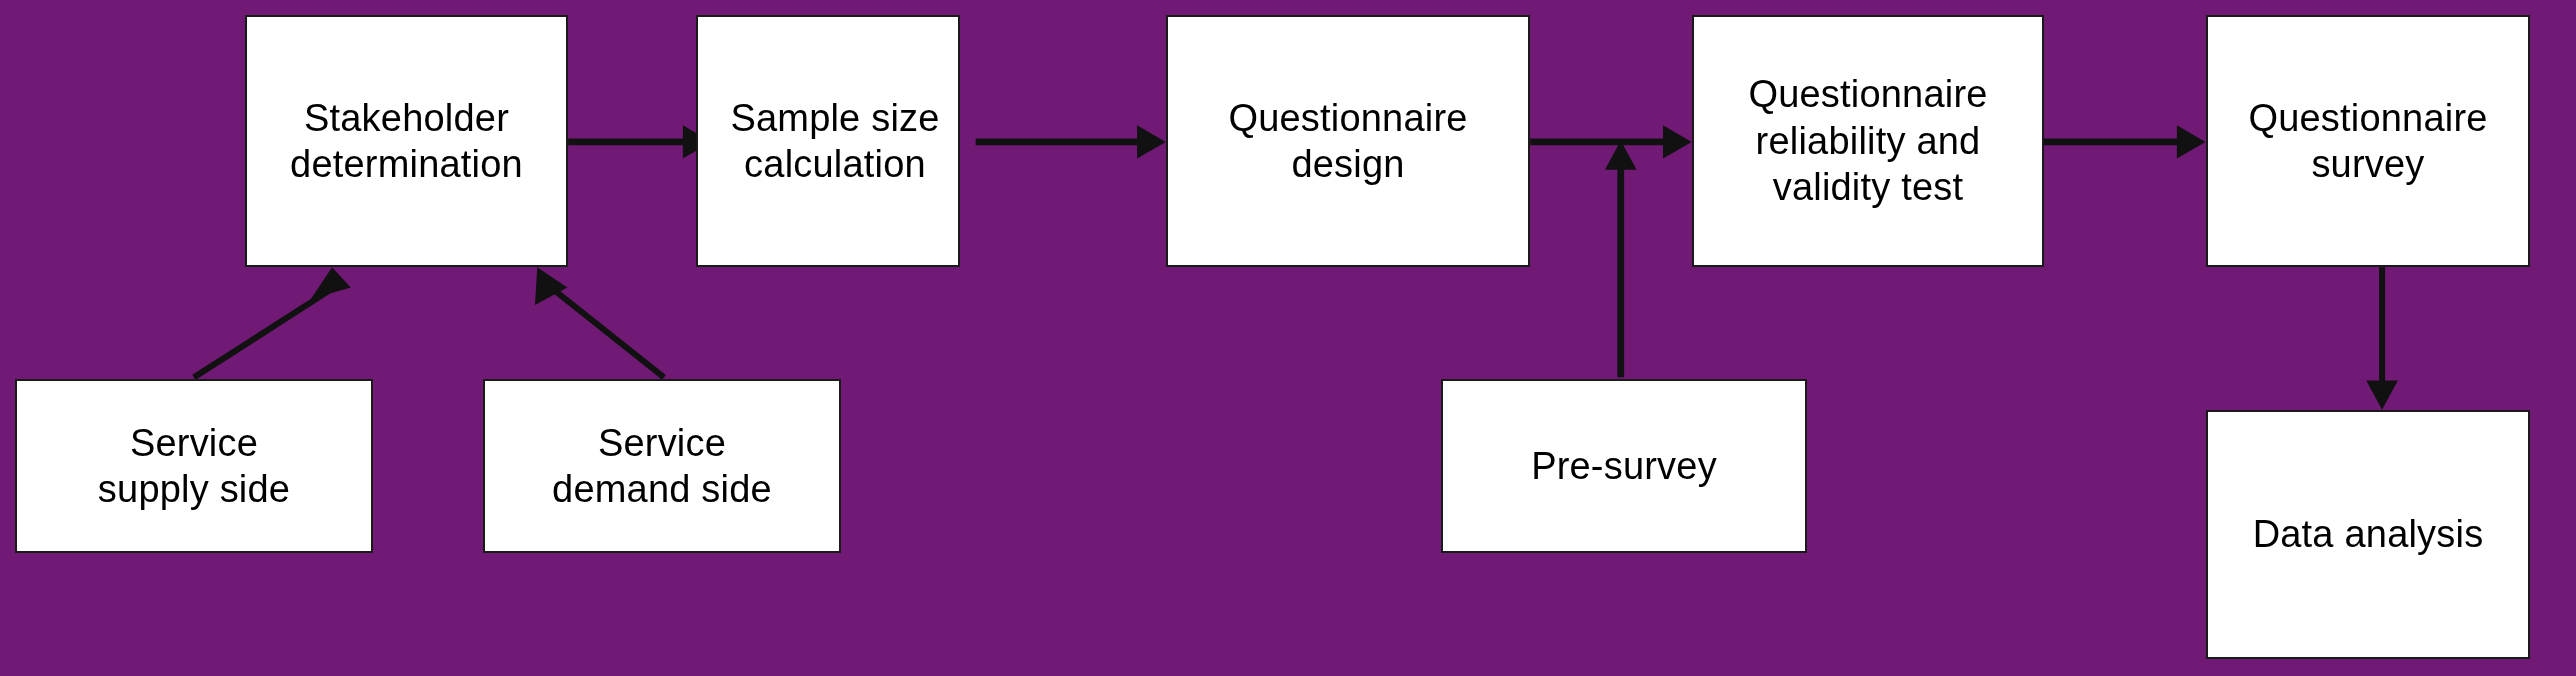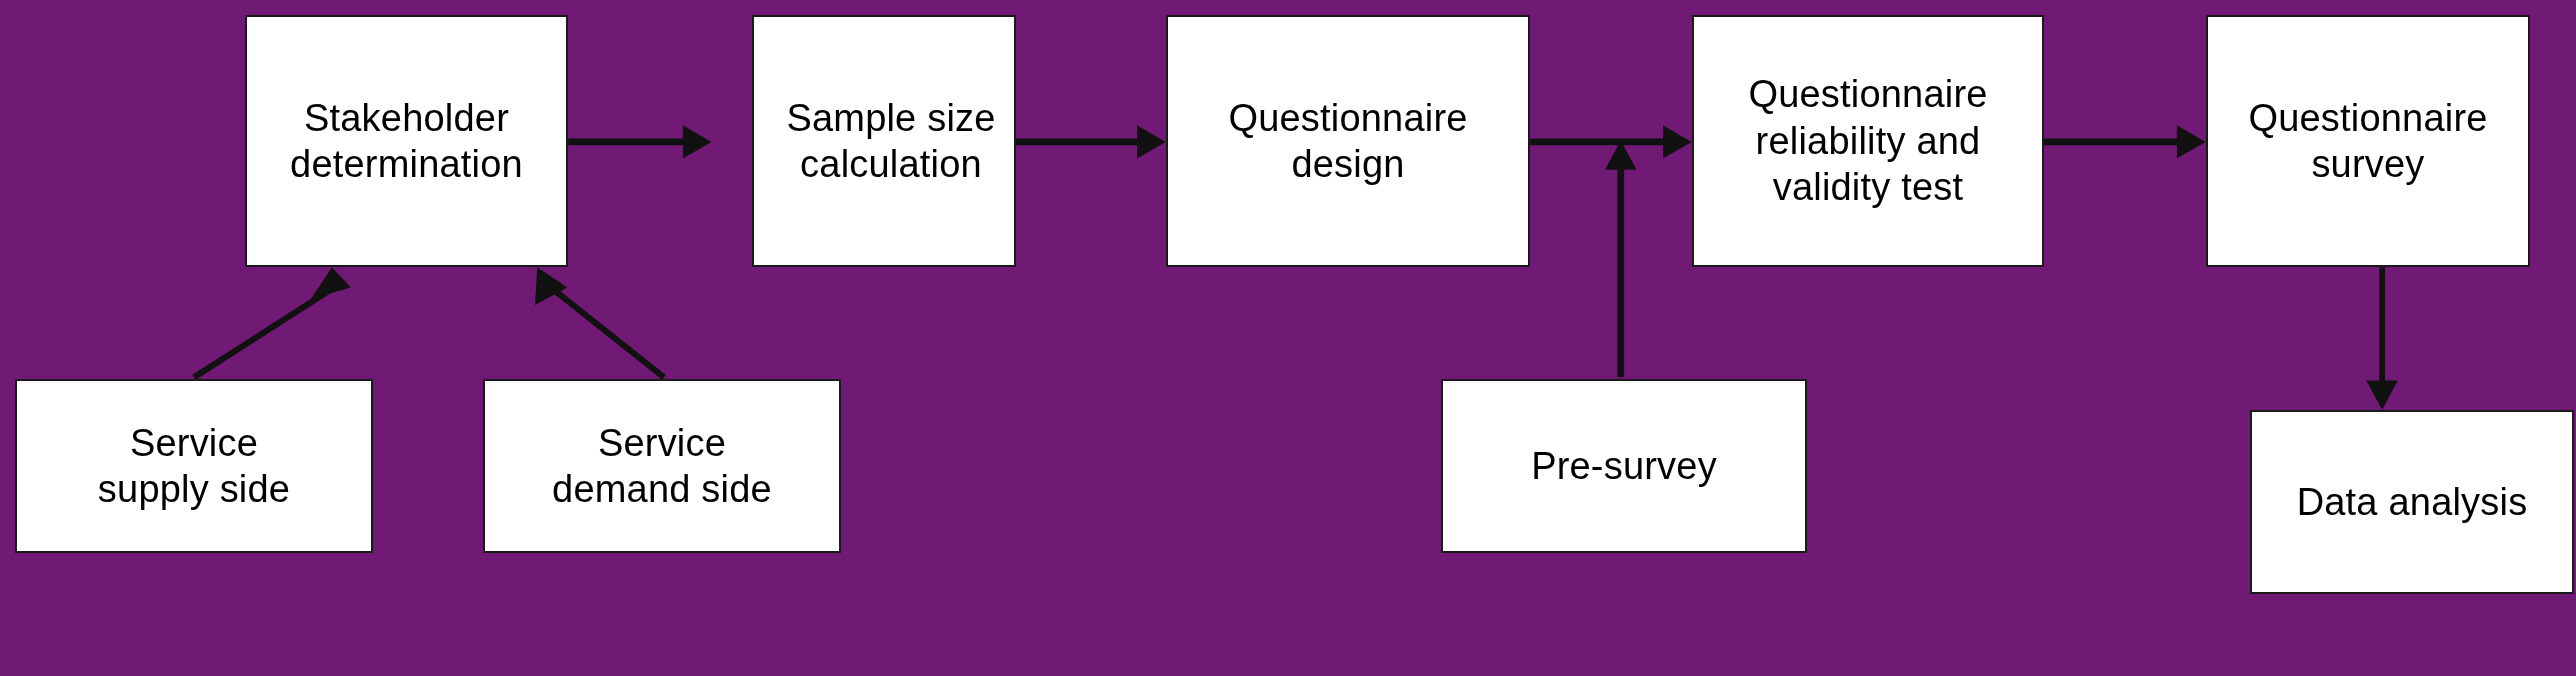--- a/index.html
+++ b/index.html
@@ -92,30 +92,30 @@
     </g>
 
     <g>
       <line class="edge-line" x1="3157" y1="354" x2="3157" y2="515" stroke-width="8"></line>
       <polygon class="edge-head" points="3157,543 3136,504 3178,504"></polygon>
     </g>
   </svg>
 
   <div class="node" style="left: 245px; top: 15px; width: 323px; height: 252px;">Stakeholder
 determination</div>
-  <div class="node" style="left: 752px; top: 15px; width: 264px; height: 252px; padding-left: 20px;">Sample size
+  <div class="node" style="left: 696px; top: 15px; width: 264px; height: 252px; padding-left: 20px;">Sample size
 calculation</div>
   <div class="node" style="left: 1166px; top: 15px; width: 364px; height: 252px;">Questionnaire
 design</div>
   <div class="node" style="left: 1692px; top: 15px; width: 352px; height: 252px;">Questionnaire
 reliability and
 validity test</div>
   <div class="node" style="left: 2206px; top: 15px; width: 324px; height: 252px;">Questionnaire
 survey</div>
   <div class="node" style="left: 15px; top: 379px; width: 358px; height: 174px;">Service
 supply side</div>
   <div class="node" style="left: 483px; top: 379px; width: 358px; height: 174px;">Service
 demand side</div>
   <div class="node" style="left: 1441px; top: 379px; width: 366px; height: 174px;">Pre-survey</div>
-  <div class="node" style="left: 2206px; top: 410px; width: 324px; height: 184px; margin-left: 44px;">Data analysis</div>
+  <div class="node" style="left: 2206px; top: 410px; width: 324px; height: 249px;">Data analysis</div>
 
 </div>
 
 
 </body></html>

